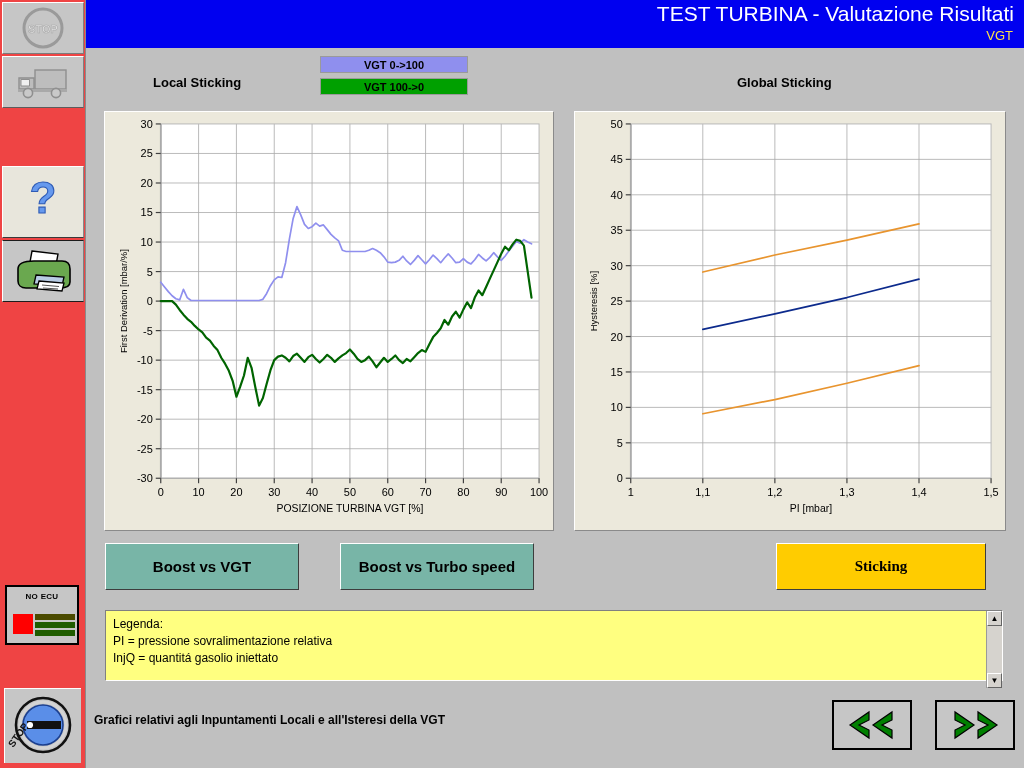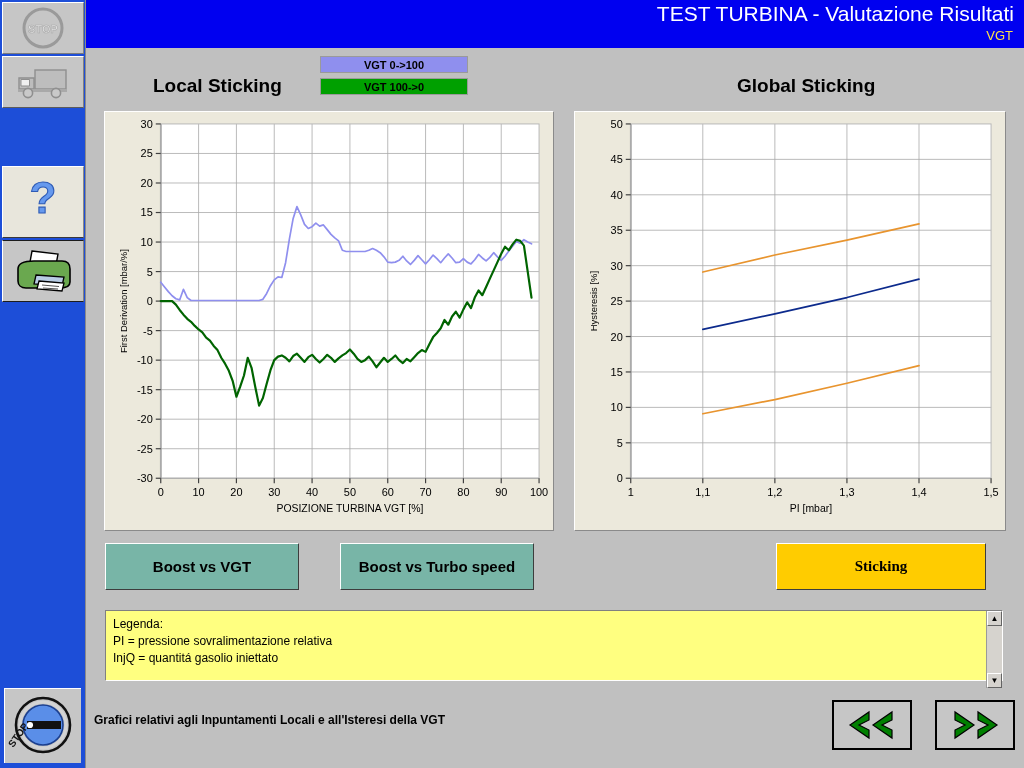--- a/index.html
+++ b/index.html
@@ -5,21 +5,21 @@
   html,body{margin:0;padding:0;}
   body{
     width:1024px;height:768px;overflow:hidden;
     background:#c0c0c0;
     font-family:"Liberation Sans", sans-serif;
     -webkit-font-smoothing:none;
   }
   #app{position:relative;width:1024px;height:768px;}
 
   
-  #sidebar{position:absolute;left:0;top:0;width:86px;height:768px;background:#1d4ed8;}
+  #sidebar{position:absolute;left:0;top:0;width:86px;height:768px;background:#ef4444;}
   .side-btn{position:absolute;left:2px;width:82px;box-sizing:border-box;
             background:#d2d2cf;border:1px solid #ffffff;border-right-color:#808080;border-bottom-color:#808080;
             display:flex;align-items:center;justify-content:center;}
   .sb-stop-top{top:2px;height:52px;background:#c6c6c6;border-bottom:1px solid #7b7b7b;}
   .sb-truck{top:56px;height:52px;background:#c6c6c6;border-bottom:1px solid #5c5c5c;border-top:1px solid #ffffff;}
   .sb-help{top:166px;height:72px;background:#e8e6dc;border:1px solid #ffffff;border-right-color:#888;border-bottom-color:#3a3a3a;}
   .sb-print{top:240px;height:62px;background:#c6c6c6;border-top:1px solid #1c1c1c;border-bottom:1px solid #1c1c1c;}
   #sidebar .divider-v{position:absolute;left:85px;top:0;width:1px;height:768px;background:#8a8a8a;}
 
   
@@ -35,21 +35,21 @@
   #stop-knob-btn{position:absolute;left:4px;top:688px;width:76px;height:74px;background:#c6c6c6;border-top:1px solid #fff;border-left:1px solid #fff;}
 
   
   #titlebar{position:absolute;left:86px;top:0;width:938px;height:48px;background:#0000f0;}
   #title-main{position:absolute;right:10px;top:2px;color:#ffffff;font-size:21px;text-align:center;}
   #title-sub{position:absolute;right:11px;top:28px;color:#fde047;font-size:13px;}
 
   
   #main{position:absolute;left:86px;top:48px;width:938px;height:720px;background:#c0c0c0;}
 
-  .panel-title{position:absolute;font-size:19px;font-weight:bold;color:#000;}
+  .panel-title{position:absolute;font-size:13px;font-weight:bold;color:#000;}
   #local-title{left:67px;top:27px;}
   #global-title{left:651px;top:27px;}
 
   
   .legend-badge{position:absolute;width:148px;height:17px;line-height:17px;text-align:center;
                 font-size:11px;font-weight:bold;color:#000;border:1px solid #9a9a9a;box-sizing:border-box;}
   #lg-up{left:234px;top:8px;background:#8f8fee;}
   #lg-dn{left:234px;top:30px;background:#00a000;}
 
   
@@ -120,20 +120,31 @@
       <svg width="62" height="46" viewBox="0 0 62 46">
         <path d="M20 3 L46 6 L44 17 L18 14 Z" fill="#ffffff" stroke="#000" stroke-width="1.4"></path>
         <path d="M6 21 C6 15 14 13 22 13 L50 13 C56 13 58 16 58 21 L58 34 C58 38 54 40 48 40 L14 40 C9 40 6 37 6 33 Z" fill="#6aa84f" stroke="#000" stroke-width="1.6"></path>
         <path d="M24 27 L52 29 L50 38 L22 36 Z" fill="#b8cce4" stroke="#000" stroke-width="1.3"></path>
         <path d="M27 33 L52 35 L50 43 L25 41 Z" fill="#ffffff" stroke="#000" stroke-width="1.3"></path>
         <line x1="30" y1="37" x2="47" y2="38.5" stroke="#555" stroke-width="1"></line>
         <line x1="31" y1="40" x2="46" y2="41" stroke="#555" stroke-width="1"></line>
       </svg>
     </div>
 
+    <div id="ecu-panel">
+      <div id="ecu-label">NO ECU</div>
+      <div id="ecu-bars">
+        <div id="ecu-red"></div>
+        <div id="ecu-greens">
+          <div class="ecu-g olive"></div>
+          <div class="ecu-g"></div>
+          <div class="ecu-g"></div>
+        </div>
+      </div>
+    </div>
 
     <div id="stop-knob-btn">
       <svg width="74" height="72" viewBox="0 0 74 72">
         <circle cx="38" cy="36" r="27" fill="none" stroke="#111" stroke-width="2.6"></circle>
         <circle cx="38" cy="36" r="23" fill="none" stroke="#d4d4d4" stroke-width="3"></circle>
         <circle cx="38" cy="36" r="20" fill="#5a8ee8" stroke="#1b3f8f" stroke-width="1.6"></circle>
         <rect x="22" y="32" width="34" height="8" fill="#111"></rect>
         <circle cx="25" cy="36" r="3.1" fill="#ffffff"></circle>
         <text x="16" y="48" font-family="Liberation Sans, sans-serif" font-size="10" font-weight="bold" fill="#111" text-anchor="middle" transform="rotate(-55 16 48)">STOP</text>
       </svg>

